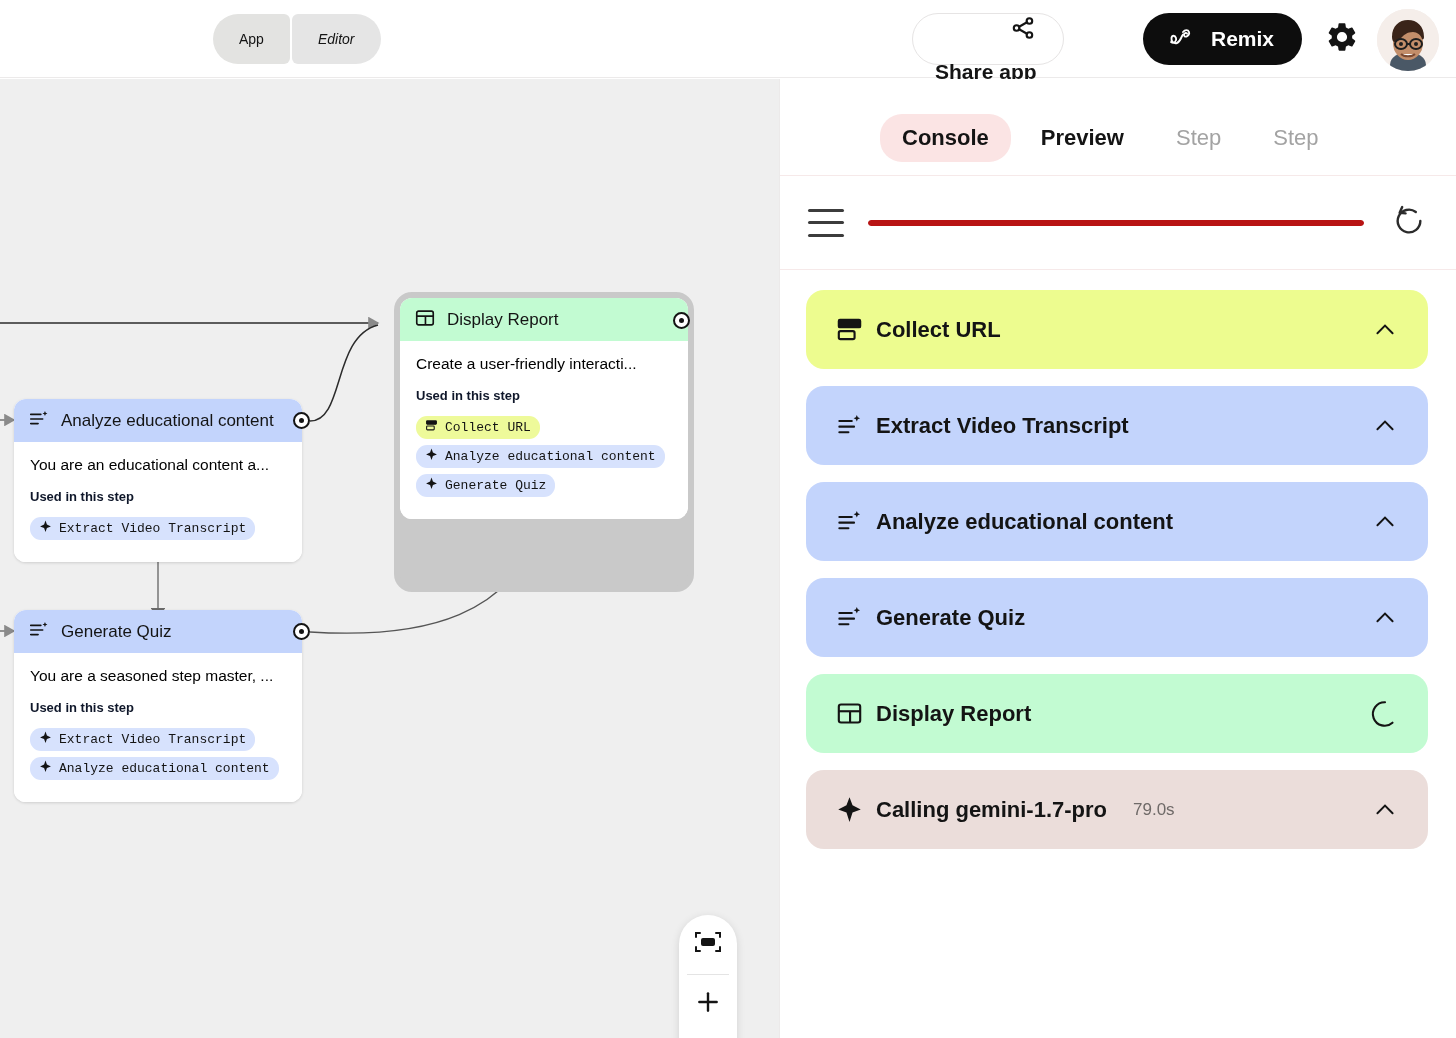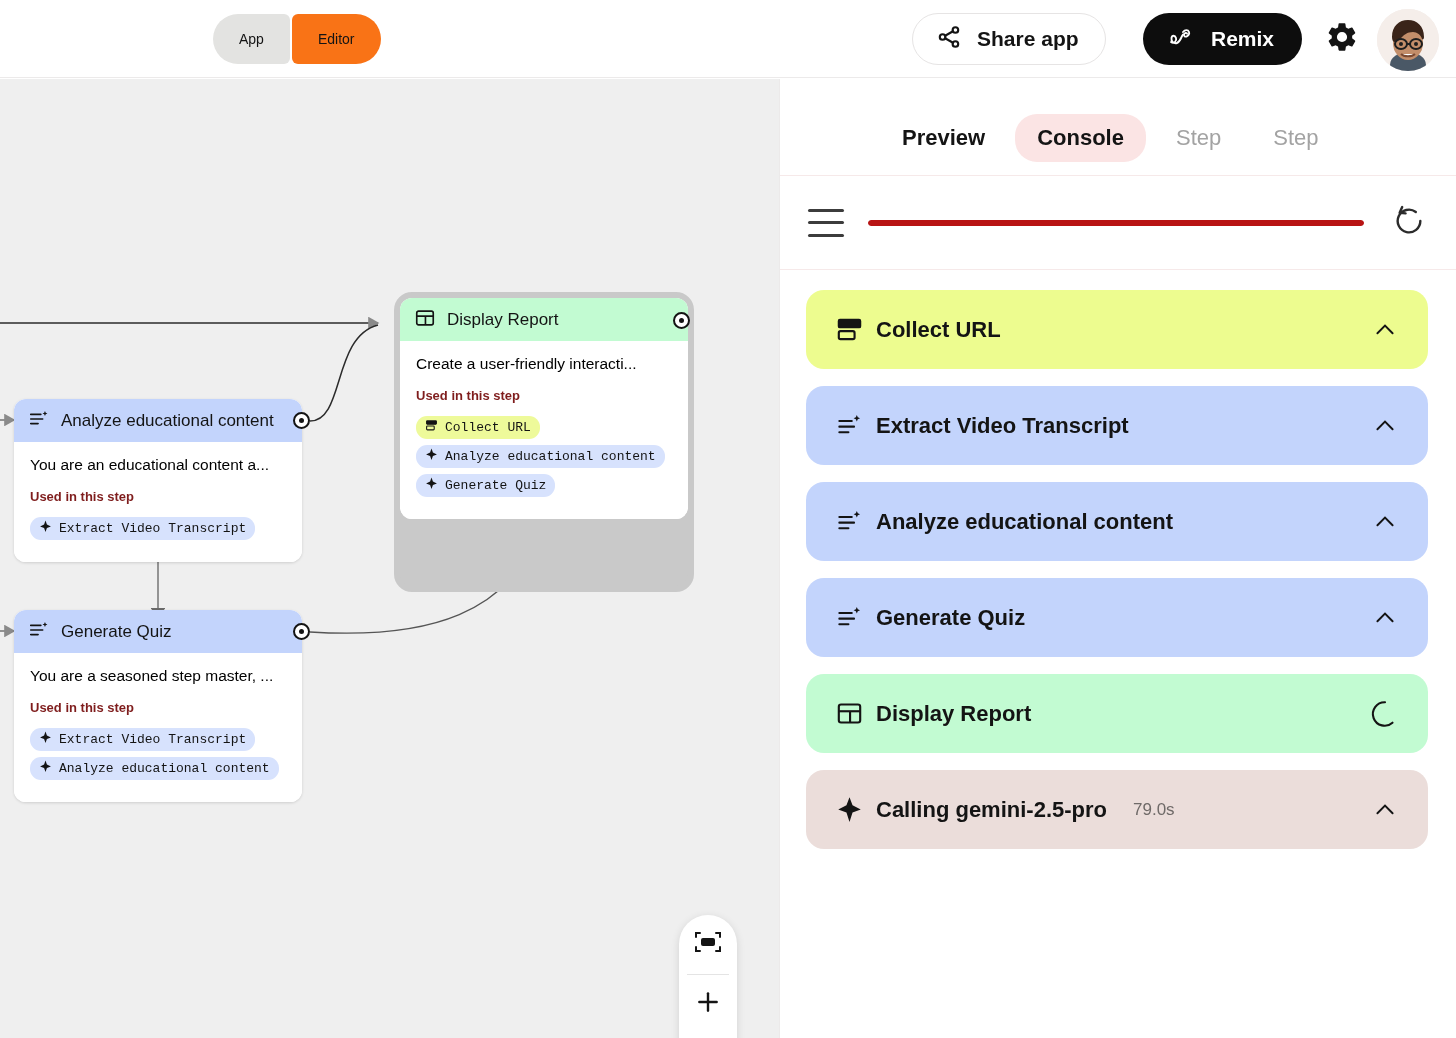--- a/index.html
+++ b/index.html
@@ -17,27 +17,28 @@
     background: #ffffff; border-bottom: 1px solid #eceaea;
     display: flex; align-items: center;
   }
   .mode-tabs { position: absolute; left: 213px; top: 14px; display: flex; gap: 2px; }
   .mode-pill {
     height: 50px; display: flex; align-items: center; justify-content: center;
     font-size: 14px; font-weight: 500; color: #141414; cursor: pointer;
     padding: 0 26px;
   }
   .mode-pill.app { background: #e3e3e1; border-radius: 25px 6px 6px 25px; }
-  .mode-pill.editor { background: #f97316; border-radius: 6px 25px 25px 6px; }
+  .mode-pill.editor { background: #e5e5e5; border-radius: 6px 25px 25px 6px; font-style: italic; }
 
   .share-btn {
     position: absolute; left: 912px; top: 13px; height: 52px;
     border: 1.5px solid #e6e4e4; border-radius: 26px; background: #fff;
-    display: flex; align-items: center; gap: 14px; padding: 0 26px 0 22px;
+    display: flex; align-items: flex-end; gap: 14px; padding: 0 26px 0 22px;
     cursor: pointer;
+    flex-direction: column;
   }
   .share-btn .label { font-size: 21px; font-weight: 600; color: #141414; }
 
   .remix-btn {
     position: absolute; left: 1143px; top: 13px; height: 52px;
     background: #0d0d0d; border-radius: 26px; color: #fff;
     display: flex; align-items: center; gap: 14px; padding: 0 28px 0 24px;
     cursor: pointer;
     text-align: center;
   }
@@ -70,21 +71,21 @@
   .node-inner { border-radius: 12px; overflow: hidden; background: #fff; }
   .node-head {
     display: flex; align-items: center; gap: 11px;
     padding: 0 14px; height: 43px;
   }
   .node-head.blue { background: #c3d4fc; }
   .node-head.green { background: #c2fbd2; }
   .node-title { font-size: 17px; color: #141414; font-weight: 400; white-space: nowrap; }
   .node-body { padding: 14px 16px 16px 16px; background: #fff; }
   .node-desc { font-size: 15.5px; color: #000000; margin-bottom: 15px; white-space: nowrap; }
-  .node-used { font-size: 13px; font-weight: 700; color: #7f1d1d; margin-bottom: 13px; }
+  .node-used { font-size: 13px; font-weight: 700; color: #0f172a; margin-bottom: 13px; }
   .chip {
     display: inline-flex; align-items: center; gap: 7px;
     border-radius: 11px; padding: 3px 9px; margin-bottom: 6px;
     font-family: "Liberation Mono", monospace; font-size: 13px; color: #141414;
     white-space: nowrap;
   }
   .chip.blue { background: #d7e2fd; }
   .chip.yellow { background: #eefa9a; }
   .chip-row { display: block; }
 
@@ -386,25 +387,25 @@
       </div>
       <div class="zbtn">
         
       </div>
     </div>
   </div>
 
   <div class="rightpanel">
 
     <div class="panel-tabs">
+      <div class="ptab active">
+        <span>Console</span>
+      </div>
       <div class="ptab">
         <span>Preview</span>
-      </div>
-      <div class="ptab active">
-        <span>Console</span>
       </div>
       <div class="ptab muted">
         <span>Step</span>
       </div>
       <div class="ptab muted">
         <span>Step</span>
       </div>
     </div>
 
     <div class="console-toolbar">
@@ -509,21 +510,21 @@
           </svg>
         </span>
       </div>
 
       <div class="crow pink">
         <span class="cicon">
           <svg width="27" height="27" viewBox="0 0 24 24" fill="#141414">
             <path d="M12 1l2.7 7.3L22 12l-7.3 2.7L12 23l-2.7-8.3L2 12l7.3-3.7z"></path>
           </svg>
         </span>
-        <span class="clabel">Calling gemini-2.5-pro</span>
+        <span class="clabel">Calling gemini-1.7-pro</span>
         <span class="ctime">79.0s</span>
         <span class="cright">
           <svg width="26" height="26" viewBox="0 0 24 24" fill="none" stroke="#141414" stroke-width="1.8" stroke-linecap="round">
               <polyline points="5,15 12,8 19,15"></polyline>
             </svg>
         </span>
       </div>
 
     </div>
   </div>

